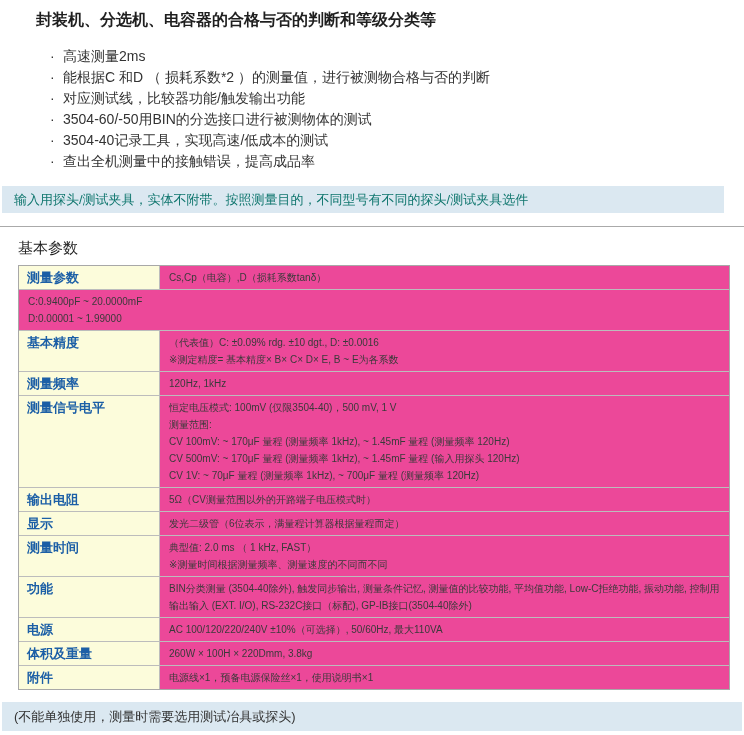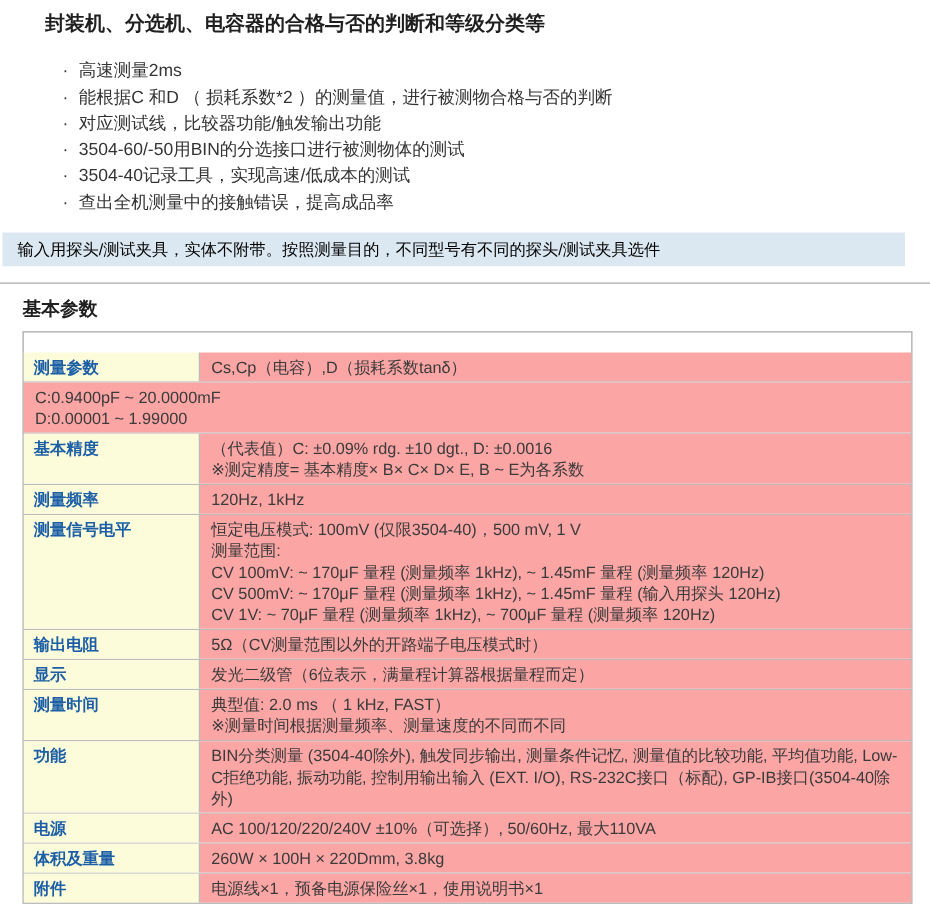--- a/index.html
+++ b/index.html
@@ -40,64 +40,64 @@
     left: 0;
     top: 0;
     color: #333333;
   }
   .info-banner {
     margin: 14px 20px 0 2px;
     background: #dbe8f1;
     padding: 5px 12px;
     font-size: 13px;
     line-height: 17px;
-    color: #000000;
+    color: #0f766e;
   }
   .divider {
     margin: 13px 0 0 0;
     border: none;
     border-top: 1px solid #aaaaaa;
     height: 0;
   }
   .section-title {
     margin: 11px 0 8px 18px;
     font-size: 15px;
     line-height: 19px;
-    font-weight: bold;
+    font-weight: normal;
     color: #1f1f1f;
   }
   .spec-table {
     margin: 0 0 0 18px;
     width: 712px;
     border: 1px solid #a8a8a8;
     box-sizing: border-box;
   }
   .trow {
     display: flex;
     border-top: 1px solid #bcbcbc;
   }
-  .trow:first-child { border-top: none; margin-top: 16px; }
+  .trow:first-child { border-top: none; }
   .tlabel {
     width: 141px;
     flex: 0 0 141px;
     box-sizing: border-box;
     background: #fcfcdb;
     border-right: 1px solid #bcbcbc;
     padding: 3px 8px;
     font-size: 13px;
     line-height: 17px;
     font-weight: bold;
     color: #1c5fa6;
   }
   .tvalue {
     flex: 1 1 auto;
     box-sizing: border-box;
-    background: #fca5a5;
+    background: #ec4899;
     padding: 3px 9px;
-    font-size: 13px;
+    font-size: 10px;
     line-height: 17px;
     color: #3a3a3a;
   }
   .tvalue .vline { min-height: 17px; }
   .footer-note {
     margin: 12px 2px 0 2px;
     background: #dbe8f1;
     padding: 6px 12px;
     font-size: 13px;
     line-height: 17px;

